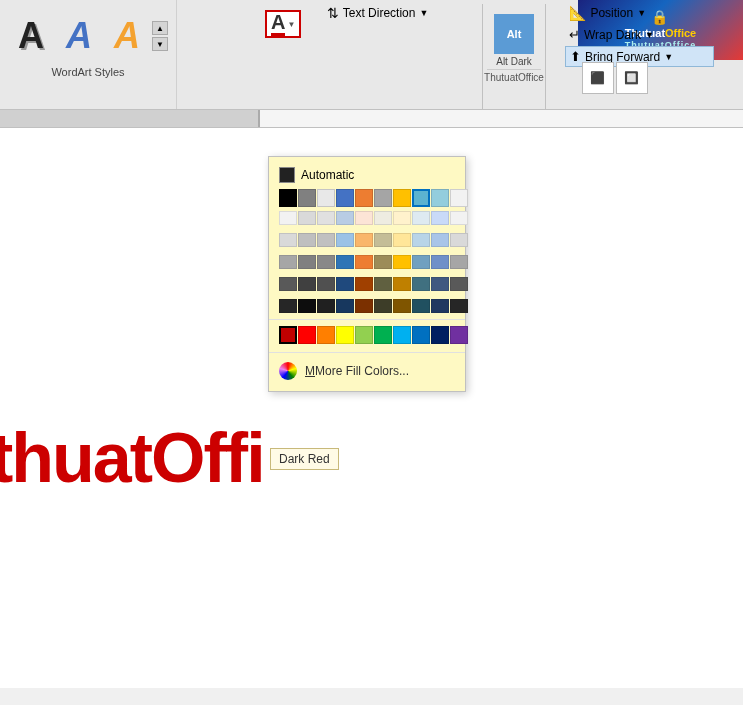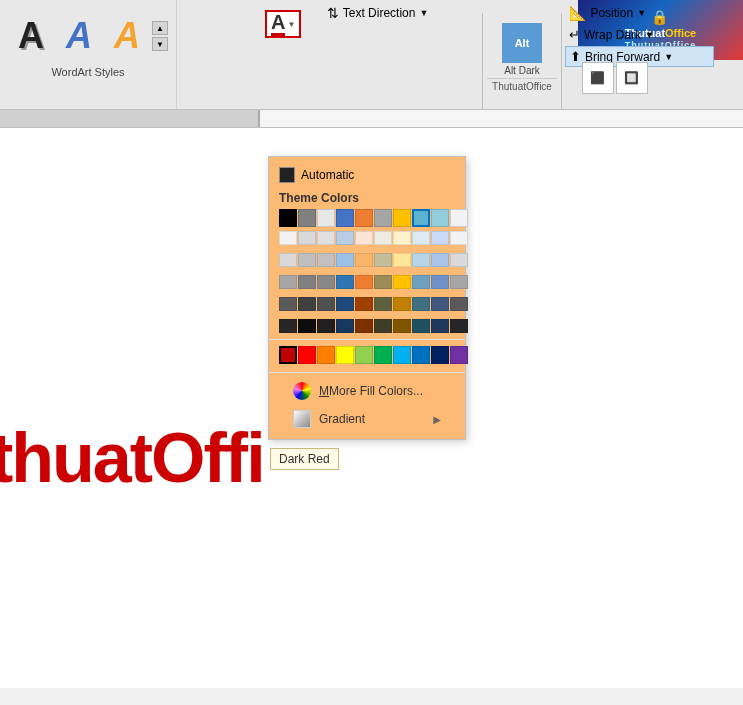--- a/index.html
+++ b/index.html
@@ -178,21 +178,21 @@
       letter-spacing: -2px;
       white-space: nowrap;
     }
 
     
     .color-picker-dropdown {
       position: absolute;
       left: 268px;
       top: 28px;
       width: 198px;
-      background: #fdba74;
+      background: #fef9c3;
       border: 1px solid #c0c0c0;
       box-shadow: 2px 2px 8px rgba(0,0,0,0.2);
       z-index: 100;
       padding: 6px 0;
     }
 
     .automatic-row {
       display: flex;
       align-items: center;
       gap: 6px;
@@ -258,21 +258,21 @@
       padding: 3px 8px;
       font-size: 12px;
       color: #333;
       z-index: 200;
     }
 
     .menu-item {
       display: flex;
       align-items: center;
       gap: 8px;
-      padding: 5px 24px;
+      padding: 5px 10px;
       cursor: pointer;
       font-size: 12px;
       color: #333;
     }
 
     .menu-item-icon {
       width: 18px;
       height: 18px;
       display: flex;
       align-items: center;
@@ -346,21 +346,21 @@
   </div>
 
   <div style="position:absolute; right:0; top:0; width:165px; height:60px; background: linear-gradient(135deg, #1a237e 0%, #1565c0 40%, #e53935 100%); display:flex; align-items:center; justify-content:center; overflow:hidden;">
     <div style="text-align:center; color:white; font-size:11px; font-weight:bold; line-height:1.3;">
       <div style="font-size:14px; color:#ffcc00;">🔒</div>
       <div>Thutuat<span style="color:#ffcc00;">Office</span></div>
       <div style="font-size:9px; color:#aee; letter-spacing:1px;">ThutuatOffice</div>
     </div>
   </div>
 
-  <div class="accessibility-section" style="left:482px; top:13px; width:80px;">
+  <div class="accessibility-section" style="left:482px; top:4px; width:64px;">
     <div style="width:40px;height:40px;background:#5b9bd5;display:flex;align-items:center;justify-content:center;color:white;font-weight:bold;font-size:11px;margin-top:6px;">
       <span>Alt</span>
     </div>
     <div style="font-size:10px;color:#444;margin-top:2px;">Alt Dark</div>
     <hr style="width:100%;border:none;border-top:1px solid #ccc;margin:2px 0;">
     <div style="font-size:10px;color:#555;">ThutuatOffice</div>
   </div>
 
   <div style="position:absolute; left:562px; top:0; width:155px; height:110px; padding:3px;">
     <div class="position-btn" style="position:relative;left:0;top:0;display:flex;align-items:center;gap:4px;padding:2px 4px;cursor:pointer;font-size:12px;margin-bottom:2px;">
@@ -396,21 +396,20 @@
     <span>thuatOffi</span>
   </div>
 
   <div class="color-picker-dropdown">
 
     <div class="automatic-row">
       <div class="auto-color-box"></div>
       <span>Automatic</span>
     </div>
 
-    <div class="section-label">Theme Colors</div>
 
     <div class="color-grid">
       <div class="color-cell" style="background:#000000;"></div>
       <div class="color-cell" style="background:#808080;"></div>
       <div class="color-cell" style="background:#e8e8e8;"></div>
       <div class="color-cell" style="background:#4472c4;"></div>
       <div class="color-cell" style="background:#ed7d31;"></div>
       <div class="color-cell" style="background:#a5a5a5;"></div>
       <div class="color-cell" style="background:#ffc000;"></div>
       <div class="color-cell" style="background:#5bb3d0;border:2px solid #0070c0;"></div>
@@ -495,24 +494,19 @@
       <div class="color-cell" style="background:#7030a0;"></div>
     </div>
 
     <hr class="divider">
 
     <div class="menu-item">
       <div class="menu-item-icon" style="width:18px;height:18px;border-radius:50%;background:conic-gradient(red,yellow,green,blue,violet,red);"></div>
       <span><span class="underline">M</span><span>More Fill Colors...</span></span>
     </div>
 
-    <div class="menu-item">
-      <div class="menu-item-icon" style="width:18px;height:18px;background:linear-gradient(135deg,#fff,#888);border:1px solid #ccc;"></div>
-      <span>Gradient</span>
-      <span class="menu-item-arrow">▶</span>
-    </div>
   </div>
 
   <div class="tooltip-box">
     <span>Dark Red</span>
   </div>
 
 </div>
 
 </body></html>

